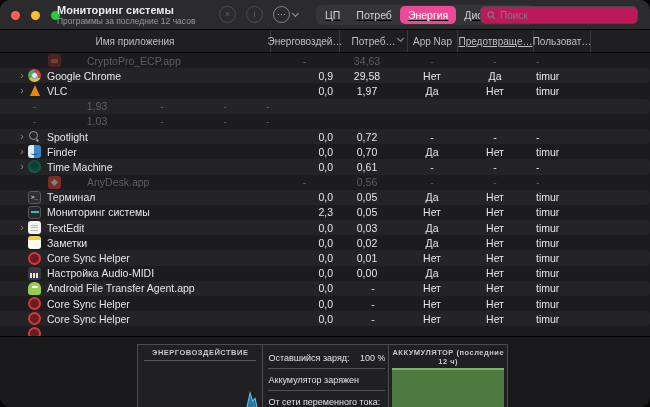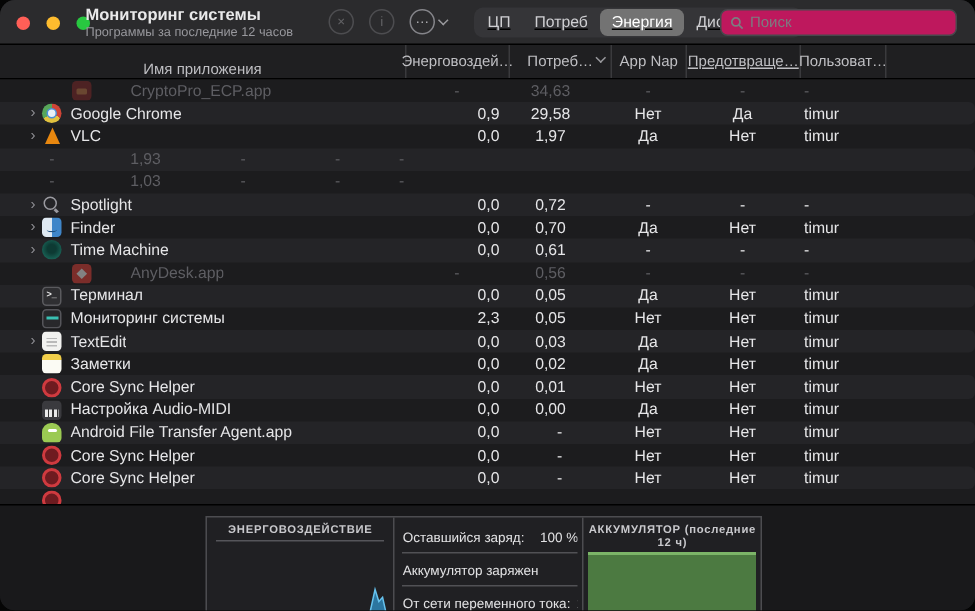--- a/index.html
+++ b/index.html
@@ -17,31 +17,31 @@
   .tb-btn { width:17px; height:17px; border-radius:50%; border:1.5px solid #85858a; background:transparent;
             color:#b8b8bc; font-size:9px; line-height:13px; text-align:center; cursor:pointer; position:relative; }
   .tb-btn.disabled { opacity:.38; }
   .more-wrap { display:flex; align-items:center; gap:3px; }
   .chev { width:5px; height:5px; border-right:1.5px solid #9a9a9e; border-bottom:1.5px solid #9a9a9e;
           transform:rotate(45deg); display:inline-block; margin-top:-3px; }
   .tabs { position:absolute; left:316px; top:5px; height:20px; display:flex; align-items:center;
           background:#353538; border-radius:6px; padding:1px;text-decoration:underline; }
   .seg { border:none; background:transparent; color:#cfcfd2; font-size:10.5px; padding:3px 8px;
          border-radius:5px; cursor:pointer; font-family:inherit; white-space:nowrap; }
-  .seg.sel { background:#737373; color:#ffffff; }
+  .seg.sel { background:#ec4899; color:#ffffff; }
   .search { position:absolute; left:480px; top:6px; width:158px; height:18px; background:#be185d;
             border:1px solid #48484c; border-radius:5px; display:flex; align-items:center; padding:0 6px; gap:4px; }
   .search input { flex:1; min-width:0; background:transparent; border:none; outline:none; color:#e4e4e6; font-size:10px; font-family:inherit; }
   .search input::placeholder { color:#7c7c81; }
 
   
   .thead { display:flex; height:23px; background:#1f1f21; border-bottom:1px solid #000; align-items:stretch; }
   .hc { display:flex; align-items:center; justify-content:center; color:#bfbfc3; font-size:10px; position:relative; }
   .hc + .hc, .hc-fill { border-left:1px solid #3a3a3d; }
-  .hc-name  { width:270px;align-items:flex-end; }
+  .hc-name  { width:270px; }
   .hc-energy{ width:69px;align-items:center; }
   .hc-power { width:68px; }
   .hc-appnap{ width:50px; }
   .hc-sleep { width:76px;text-decoration:underline; }
   .hc-user  { width:57px; }
   .hc-fill  { flex:1; }
   .sortarrow { position:absolute; right:4px; top:9px; }
 
   
   .tbody { height:283px; overflow:hidden; background:#1c1c1e; }

